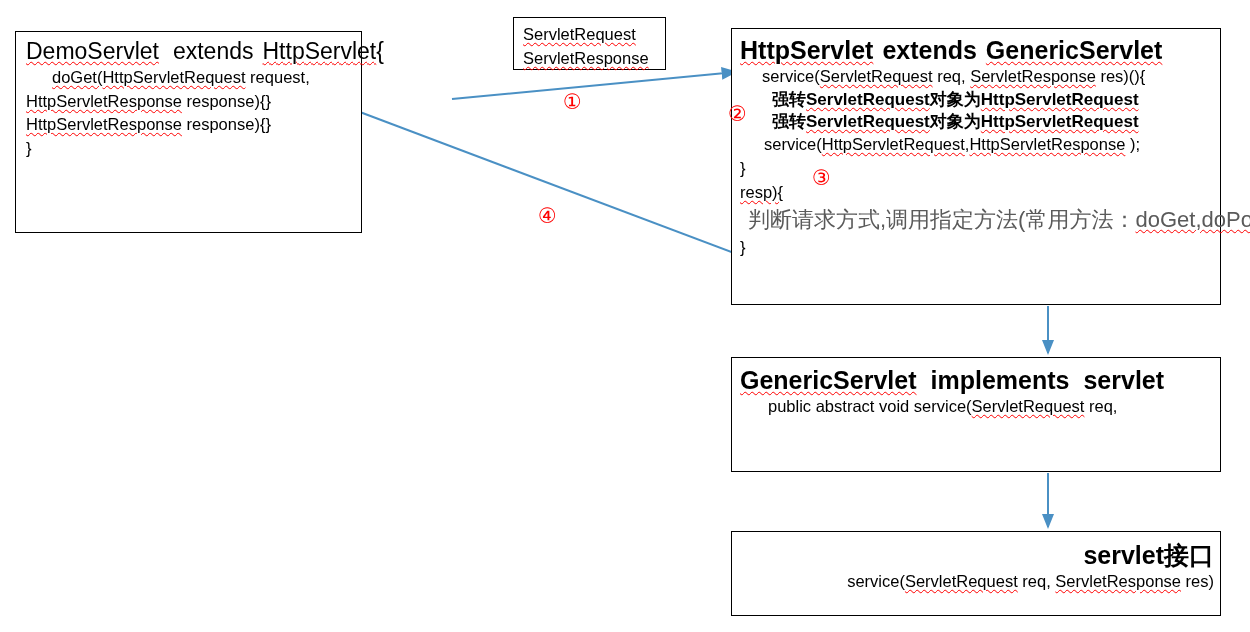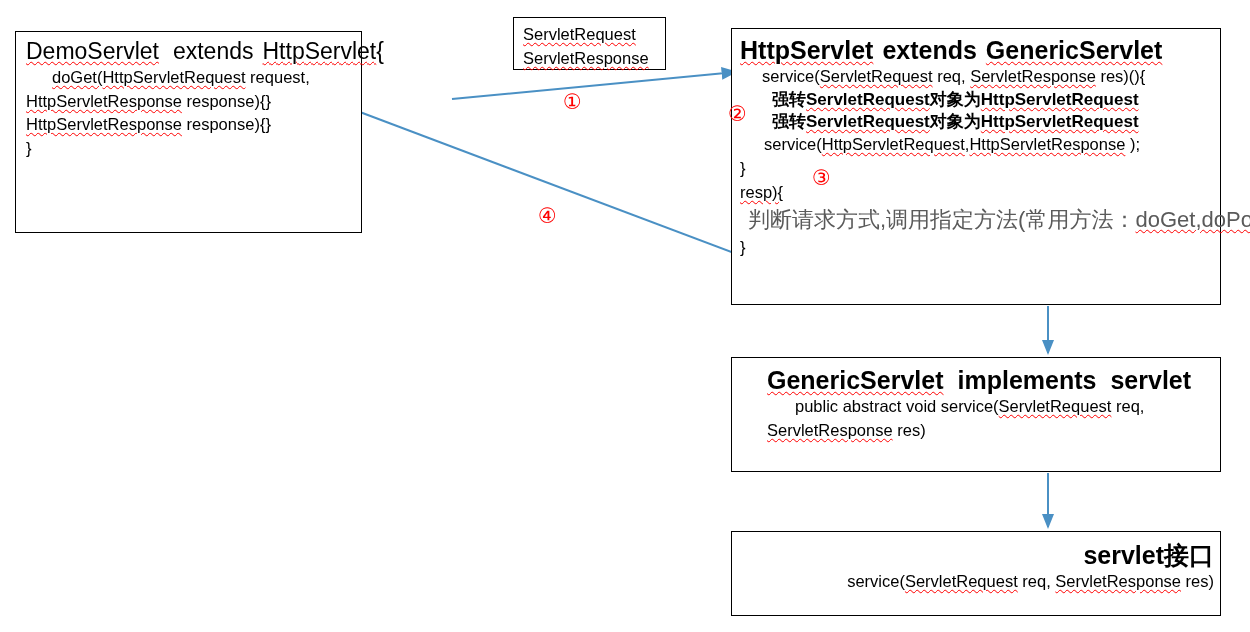--- a/index.html
+++ b/index.html
@@ -82,21 +82,21 @@
     text-underline-offset: 2px;
     text-decoration-thickness: 1px;
   }
 
   
   .content { position: absolute; left: 0; top: 0; width: 100%; }
 
   #demo-servlet-box .content { padding: 6px 8px 0 10px; box-sizing: border-box; }
   #servlet-req-res-box .content { padding: 5px 0 0 9px; box-sizing: border-box; }
   #http-servlet-box .content { padding: 6px 6px 0 8px; box-sizing: border-box; }
-  #generic-servlet-box .content { padding: 7px 6px 0 8px; box-sizing: border-box; margin-left: 27px; }
+  #generic-servlet-box .content { padding: 7px 6px 0 8px; box-sizing: border-box; }
   #servlet-interface-box .content { padding: 8px 6px 0 8px; box-sizing: border-box; text-align: right; }
 
   
   .circled-num {
     position: absolute;
     color: #ff0000;
     font-size: 21px;
     line-height: 1;
     font-family: "DejaVu Sans", sans-serif;
     user-select: none;
@@ -195,23 +195,20 @@
   </div>
 
   <div class="box" id="generic-servlet-box">
     <div class="content">
       <div class="title-bold">
         <span class="wavy">GenericServlet</span><span class="gap8"></span><span>implements</span><span class="gap8"></span><span>servlet</span>
       </div>
       <div class="body-line" style="padding-left:28px;">
         <span>public abstract void service(</span><span class="wavy">ServletRequest</span><span> req,</span>
       </div>
-      <div class="body-line">
-        <span class="wavy">ServletResponse</span><span> res)</span>
-      </div>
     </div>
   </div>
 
   <div class="box" id="servlet-interface-box">
     <div class="content">
       <div class="title-bold">servlet接口</div>
       <div class="body-line" style="padding-left:28px;">
         <span>service(</span><span class="wavy">ServletRequest</span><span> req, </span><span class="wavy">ServletResponse</span><span> res)</span>
       </div>
     </div>

